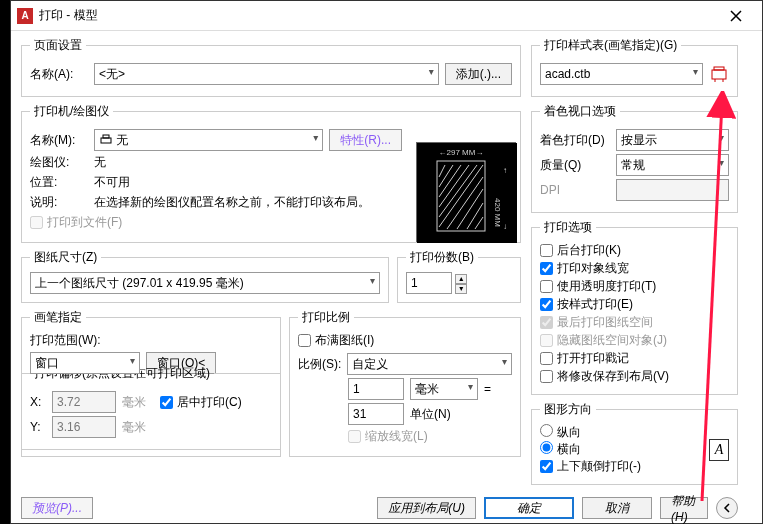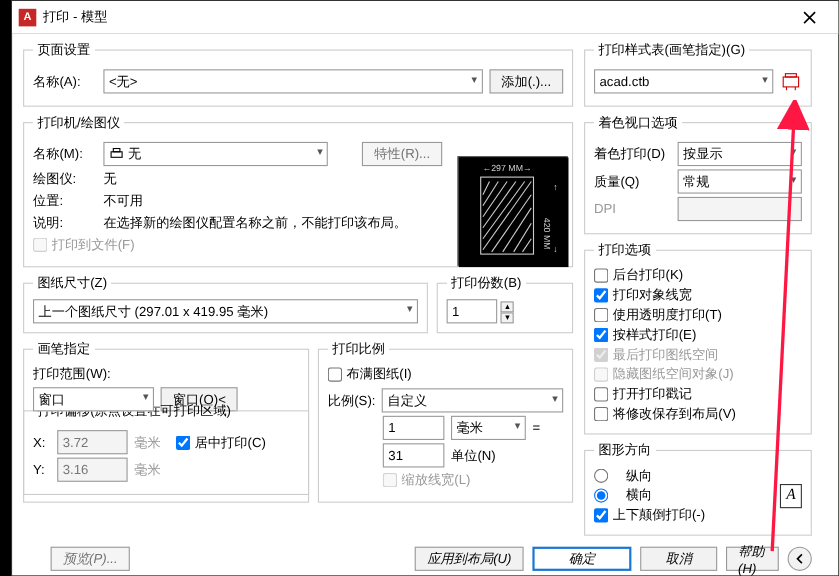--- a/index.html
+++ b/index.html
@@ -87,33 +87,33 @@
   }
   .btn {
     border: 1px solid #999;
     background: #f2f2f2;
     height: 22px;
     padding: 0 10px;
     display: inline-flex;
     align-items: center;
     cursor: pointer;
   }
-  .btn.dis { color:#737373; background:#f5f5f5;margin-left:25px; }
+  .btn.dis { color:#8b5cf6; background:#f5f5f5; }
   .txt {
     border: 1px solid #999;
     background: #fff;
     height: 22px;
     padding: 0 4px;
     display:inline-flex;
     align-items:center;
   }
   .txt.ro { background:#f4f4f4; color:#777; }
   .chk { display:inline-flex; align-items:center; gap:4px; }
   .chk input { margin:0; }
-  .radbox { display:inline-flex; align-items:center; gap:16px; }
+  .radbox { display:inline-flex; align-items:flex-start; gap:4px; }
   .radbox input { margin:0; }
   .preview {
     width: 100px; height: 100px;
     background:#000;
     border:1px solid #666;
     position: absolute;
     right: 4px; top: 22px;
     color:#ccc;
     font-size:9px;
   }

